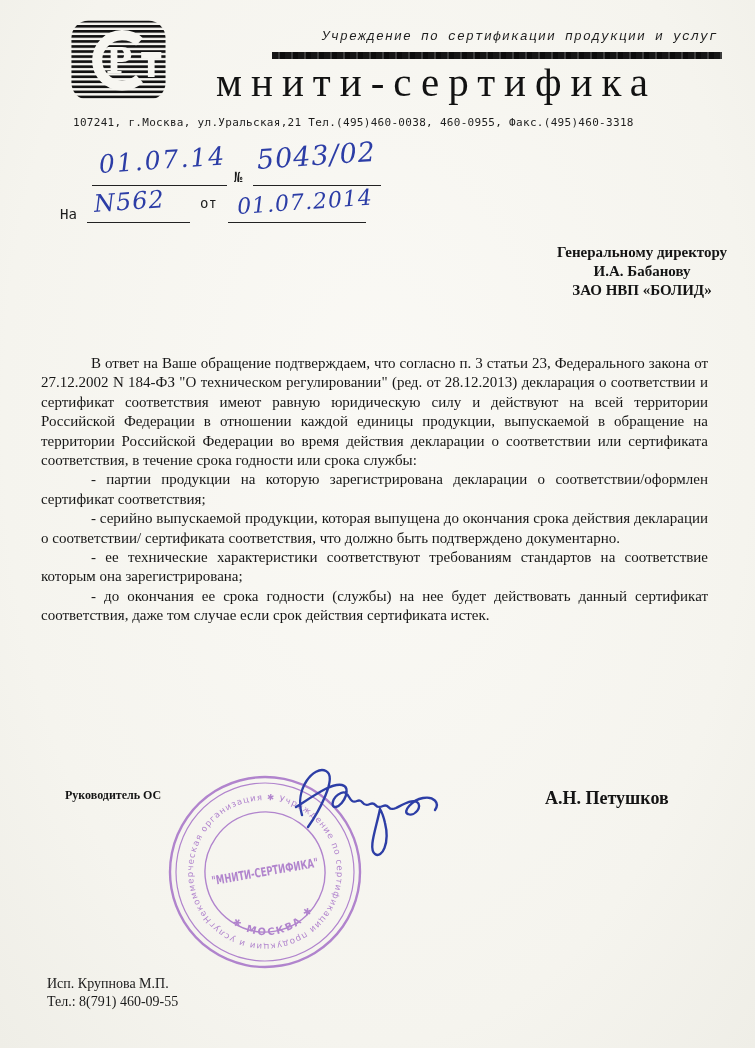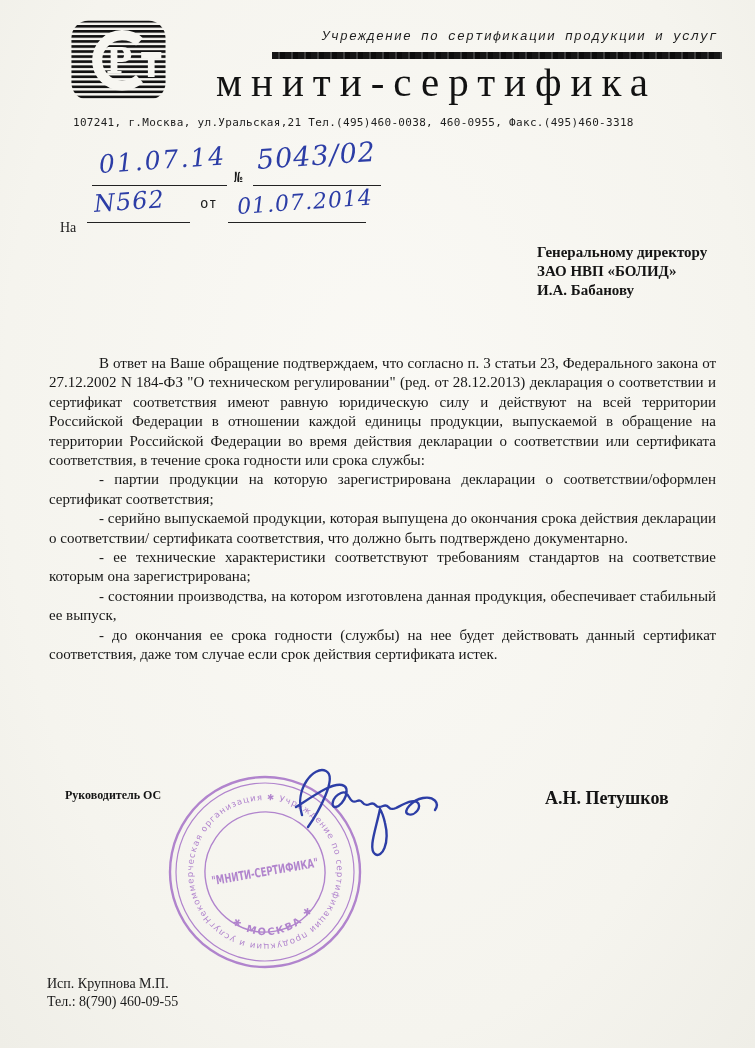--- a/index.html
+++ b/index.html
@@ -37,25 +37,25 @@
   }
   .u-line{position:absolute;border-bottom:1.5px solid #222;height:1px;}
   .lbl{position:absolute;font-family:"DejaVu Sans Mono", monospace;font-size:14px;color:#1c1c1c;}
   .hw-date1{position:absolute;left:100px;top:150px;font-size:25px;letter-spacing:2px;}
   .hw-num1{position:absolute;left:258px;top:144px;font-size:27px;letter-spacing:1px;}
   .hw-num2{position:absolute;left:95px;top:190px;font-size:24px;letter-spacing:1px;}
   .hw-date2{position:absolute;left:238px;top:194px;font-size:22px;letter-spacing:1px;}
   
   .addressee{
     position:absolute;left:537px;top:243px;width:210px;
-    font-size:15px;font-weight:bold;line-height:19px;color:#141414;
+    font-size:15px;font-weight:bold;line-height:19px;color:#141414;text-align:center;
   }
   
   .body-text{
-    position:absolute;left:49px;top:354px;width:667px;
+    position:absolute;left:41px;top:354px;width:667px;
     font-size:15px;line-height:19.4px;text-align:justify;color:#161616;
   }
   .body-text p{margin:0;text-indent:50px;}
   
   .sig-title{position:absolute;left:65px;top:788px;font-size:12px;font-weight:bold;color:#141414;}
   .sig-name{position:absolute;left:545px;top:788px;font-size:18px;font-weight:bold;color:#141414;}
   .stamp{position:absolute;left:165px;top:772px;width:200px;height:200px;opacity:.82;transform:rotate(-10deg);}
   .signature-svg{position:absolute;left:288px;top:755px;width:175px;height:110px;}
   
   .footer{position:absolute;left:47px;top:975px;font-size:14px;line-height:18px;color:#1a1a1a;}
@@ -82,39 +82,38 @@
   <div class="head-rule"></div>
   <div class="org-name">мнити-сертифика</div>
   <div class="address-line">107241, г.Москва, ул.Уральская,21   Тел.(495)460-0038, 460-0955, Факс.(495)460-3318</div>
 
   <span class="hand hw-date1">01.07.14</span>
   <span class="u-line" style="left:92px;top:184px;width:135px;"></span>
   <span class="lbl" style="left:234px;top:169px;">№</span>
   <span class="hand hw-num1">5043/02</span>
   <span class="u-line" style="left:253px;top:184px;width:128px;"></span>
 
-  <span class="lbl" style="left:60px;top:220px;font-family:Liberation Serif, serif;">На</span>
+  <span class="lbl" style="left:60px;top:206px;">На</span>
   <span class="hand hw-num2">N562</span>
   <span class="u-line" style="left:87px;top:221px;width:103px;"></span>
   <span class="lbl" style="left:200px;top:195px;">от</span>
   <span class="hand hw-date2">01.07.2014</span>
   <span class="u-line" style="left:228px;top:221px;width:138px;"></span>
 
   <div class="addressee">
     <div>Генеральному директору</div>
+    <div>И.А. Бабанову</div>
     <div>ЗАО НВП «БОЛИД»</div>
-    <div>И.А. Бабанову</div>
   </div>
 
   <div class="body-text">
     <p>В ответ на Ваше обращение подтверждаем, что согласно п. 3 статьи 23, Федерального закона от 27.12.2002 N 184-ФЗ "О техническом регулировании" (ред. от 28.12.2013) декларация о соответствии и сертификат соответствия имеют равную юридическую силу и действуют на всей территории Российской Федерации в отношении каждой единицы продукции, выпускаемой в обращение на территории Российской Федерации во время действия декларации о соответствии или сертификата соответствия, в течение срока годности или срока службы:</p>
     <p>- партии продукции на которую зарегистрирована декларации о соответствии/оформлен сертификат соответствия;</p>
     <p>- серийно выпускаемой продукции, которая выпущена до окончания срока действия декларации о соответствии/ сертификата соответствия, что должно быть подтверждено документарно.</p>
     <p>-  ее технические характеристики соответствуют требованиям стандартов на соответствие которым она зарегистрирована;</p>
-    <p>- состоянии производства, на котором изготовлена данная продукция, обеспечивает стабильный ее выпуск,</p>
     <p>- до окончания ее срока годности (службы) на нее будет действовать данный сертификат соответствия, даже  том случае если срок действия сертификата истек.</p>
   </div>
 
   <div class="sig-title">Руководитель ОС</div>
   <div class="sig-name">А.Н. Петушков</div>
 
   <svg class="stamp" viewBox="0 0 200 200" aria-hidden="true">
     <g fill="none" stroke="#a26cc6">
       <circle cx="100" cy="100" r="95" stroke-width="2.4"></circle>
       <circle cx="100" cy="100" r="89" stroke-width="1.2"></circle>
@@ -132,16 +131,16 @@
     </text>
     <text x="100" y="104" text-anchor="middle" textLength="108" lengthAdjust="spacingAndGlyphs" font-family="DejaVu Sans, Liberation Sans, sans-serif" font-size="12.5" font-weight="bold" fill="#a26cc6">"МНИТИ-СЕРТИФИКА"</text>
   </svg>
 
   <svg class="signature-svg" viewBox="0 0 175 110" aria-hidden="true">
     <path d="M14 60 C 6 34, 26 10, 38 16 C 50 22, 30 58, 20 72 M 8 52 C 30 38, 44 28, 54 30 C 64 32, 56 50, 48 52 C 42 53, 44 42, 53 38 C 62 34, 60 50, 69 46 C 76 43, 73 53, 82 49 C 89 46, 86 55, 95 51 C 102 48, 99 57, 108 53 C 116 49, 124 44, 129 47 C 135 51, 127 62, 120 59 C 114 57, 124 45, 135 43 C 146 41, 152 48, 147 55 M 92 54 C 88 74, 80 94, 87 99 C 94 104, 102 88, 97 68 C 95 59, 92 54, 92 54" fill="none" stroke="#2d3ea6" stroke-width="2.4" stroke-linecap="round"></path>
   </svg>
 
   <div class="footer">
     <div>Исп. Крупнова М.П.</div>
-    <div>Тел.: 8(790) 460-09-55</div>
+    <div>Тел.: 8(791) 460-09-55</div>
   </div>
 
 </div>
 
 </body></html>

